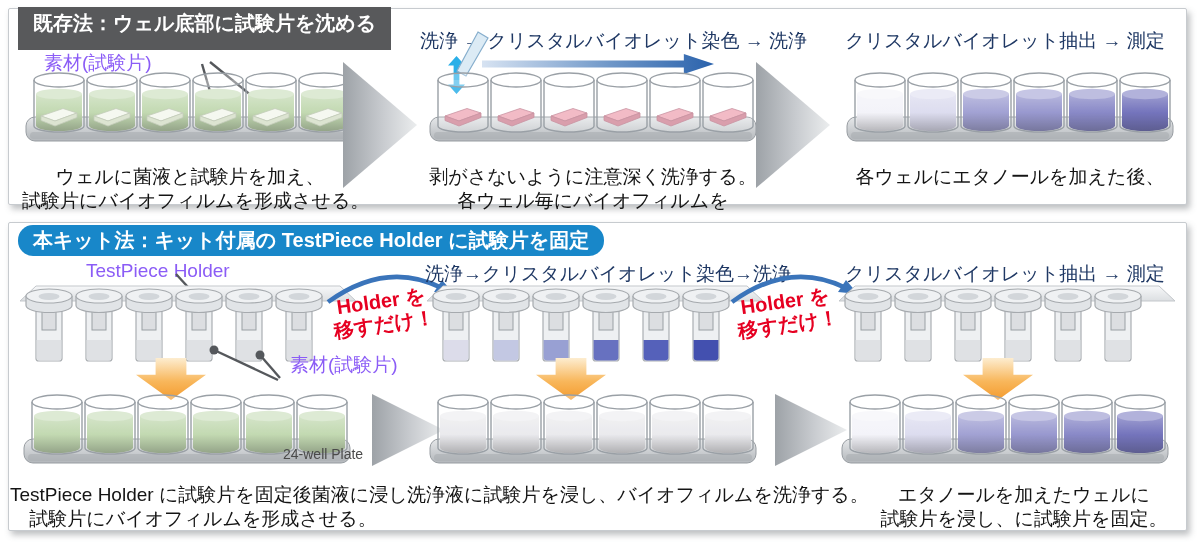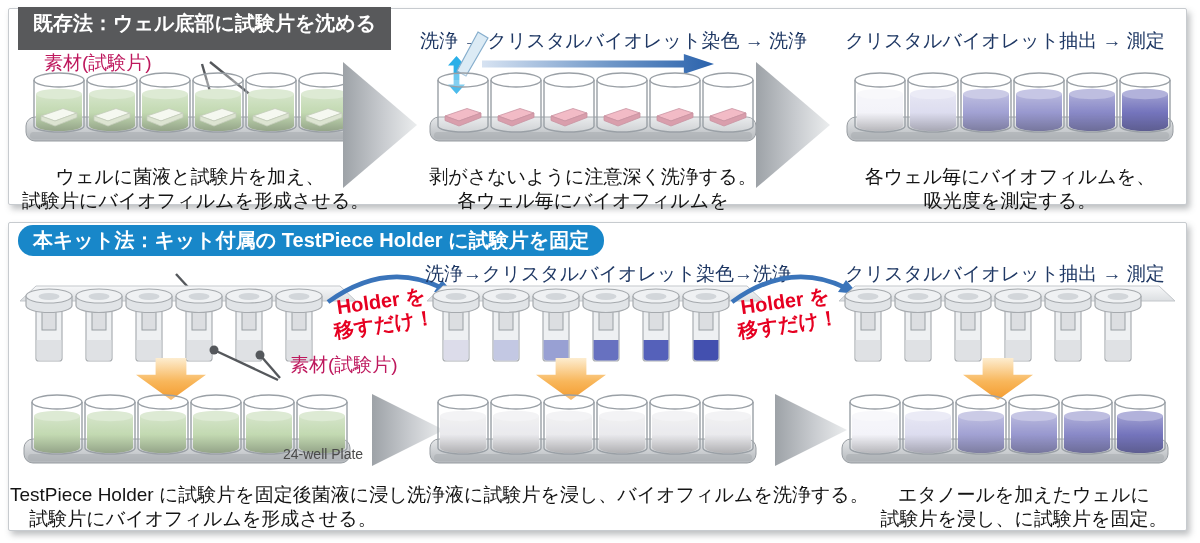--- a/index.html
+++ b/index.html
@@ -5,21 +5,21 @@
   html,body{margin:0;padding:0;background:#fff;}
   .stage{position:relative;width:1200px;height:543px;background:#fff;overflow:hidden;
          font-family:"Liberation Sans","DejaVu Sans",sans-serif;}
   .panel{position:absolute;background:#fff;border:1px solid #c7cbcf;border-radius:2px;
          box-shadow:3px 4px 6px rgba(110,115,120,.45);}
   .hdr{position:absolute;color:#fff;font-weight:bold;font-size:20px;line-height:33px;
        padding:0 15px;white-space:nowrap;}
   .caption{position:absolute;text-align:center;font-size:19px;color:#141414;line-height:24px;margin-top:17px;}
   .ln{display:block;white-space:nowrap;}
   .flowlbl{position:absolute;text-align:center;font-size:19px;color:#1f3864;white-space:nowrap;}
-  .lbl{position:absolute;font-size:19px;color:#be185d;white-space:nowrap;}
+  .lbl{position:absolute;font-size:19px;color:#8b5cf6;white-space:nowrap;}
   .small-lbl{position:absolute;font-size:14px;color:#4a4a4a;white-space:nowrap;}
   .note{position:absolute;color:#e60021;font-weight:bold;font-size:20px;line-height:23px;
         transform:rotate(-8deg);text-align:center;white-space:nowrap;}
   .fig{position:absolute;}
   .chev{position:absolute;background:linear-gradient(90deg,#9da2a7 0%,#c9ccd0 55%,#ebedee 100%);
         clip-path:polygon(0 0,100% 50%,0 100%);}
   .orange-arrow{position:absolute;width:70px;height:42px;
         background:linear-gradient(180deg,#fdedd0,#f8b75c 55%,#f49b2e);
         clip-path:polygon(28% 0,72% 0,72% 40%,100% 40%,50% 100%,0 40%,28% 40%);}
   .flow-arrow{position:absolute;width:232px;height:20px;
@@ -272,28 +272,28 @@
         <ellipse cx="247" cy="10" rx="25" ry="7" fill="rgba(255,255,255,0.30)" stroke="#9aa0a6" stroke-width="1.4"></ellipse>
       </g>
       <g>
         <path d="M 277 24 L 277 55.5 A 23 5.6 0 0 0 323 55.5 L 323 24 Z" fill="url(#gr14)"></path>
         <ellipse cx="300" cy="24" rx="23" ry="5.2" fill="rgb(164,164,212)"></ellipse>
         <path d="M 275 10 L 275 56 A 25 6 0 0 0 325 56 L 325 10" fill="rgba(255,255,255,0.16)" stroke="#9aa0a6" stroke-width="1.4"></path>
         <ellipse cx="300" cy="10" rx="25" ry="7" fill="rgba(255,255,255,0.30)" stroke="#9aa0a6" stroke-width="1.4"></ellipse>
       </g>
     </svg>
   <div class="caption" style="left:842px;top:148px;width:336px;">
-    <span class="ln">各ウェル毎にバイオフィルムを、</span>
-    <span class="ln">吸光度を測定する。</span>
+    <span class="ln">各ウェルにエタノールを加えた後、</span>
   </div>
 
   <div class="panel" style="left:8px;top:222px;width:1177px;height:307px;"></div>
 
   <div class="hdr" style="left:18px;top:225px;height:31px;line-height:31px;background:#1887c9;border-radius:15px;">本キット法：キット付属の TestPiece Holder に試験片を固定</div>
 
+  <div class="lbl" style="left:86px;top:260px;">TestPiece Holder</div>
   <svg class="overlay leader" style="left:170px;top:266px;" width="50" height="40">
     <line x1="6" y1="8" x2="28" y2="32"></line>
       <circle cx="28" cy="32" r="4.5"></circle>
   </svg>
   <svg class="fig" style="left:18px;top:284px;" width="340" height="96" viewBox="0 0 340 96">
       <defs>
         <linearGradient id="gr15" x1="0" y1="0" x2="0" y2="1">
           <stop offset="0" stop-color="#f7f8f9"></stop>
           <stop offset="1" stop-color="#dcdfe2"></stop>
         </linearGradient>

